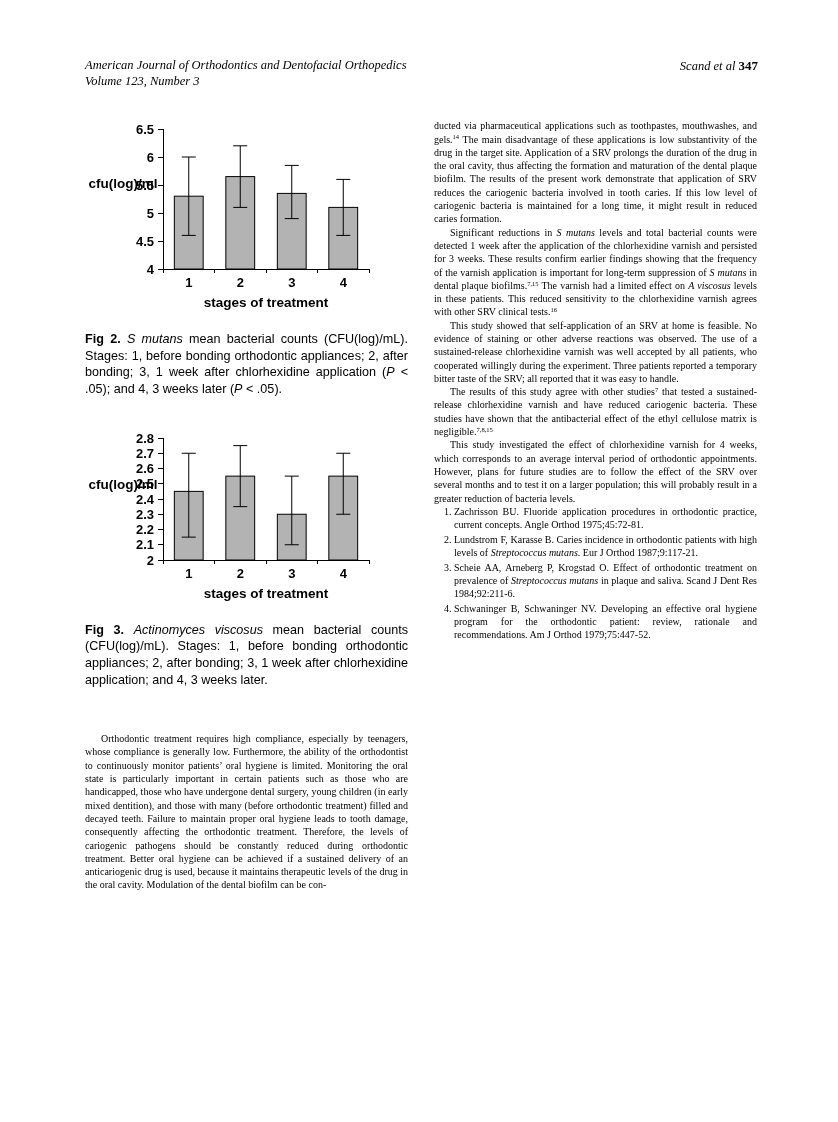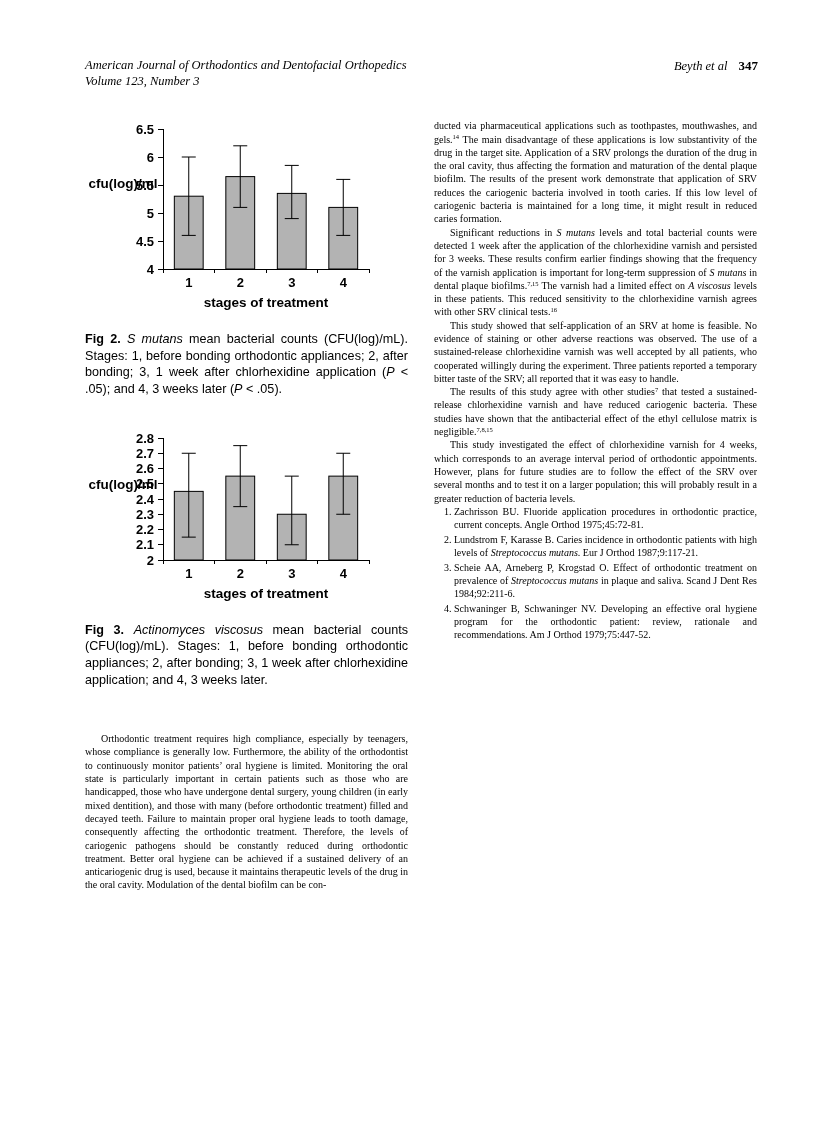--- a/index.html
+++ b/index.html
@@ -21,21 +21,21 @@
   sup { font-size: 0.65em; line-height: 0; vertical-align: baseline; position: relative; top: -0.5em; }
 
   .page-header {
     display: flex; justify-content: space-between; align-items: flex-start;
     font-size: 12.5px; line-height: 1.25;
     margin-bottom: 30px;
   }
   .header-left div { font-style: italic; }
   .header-right { white-space: nowrap; }
   .header-right .authors { font-style: italic; }
-  .header-right .pagenum { font-weight: bold; font-style: normal; margin-left: 8px; font-size: 13px; text-align: right; }
+  .header-right .pagenum { font-weight: bold; font-style: normal; font-size: 13px; text-align: right; }
 
   .columns { display: flex; gap: 26px; }
   .col { width: 323px; }
 
   figure { margin: 0 0 30px 0; }
   .chart { margin: 0 auto 12px auto; }
   .caption {
     font-family: "Liberation Sans", sans-serif;
     font-size: 12.6px; line-height: 1.32;
     text-align: justify;
@@ -65,21 +65,21 @@
 <body>
 
 <div class="page">
 
   <header class="page-header">
     <div class="header-left">
       <div>American Journal of Orthodontics and Dentofacial Orthopedics</div>
       <div>Volume 123, Number 3</div>
     </div>
     <div class="header-right">
-      <span class="authors">Beyth et al</span>
+      <span class="authors">Scand et al</span>
       <span class="pagenum">347</span>
     </div>
   </header>
 
   <div class="columns">
 
     <div class="col left">
 
       <figure>
         <div class="chart"><svg xmlns="http://www.w3.org/2000/svg" width="300" height="196" viewBox="0 0 300 196">

